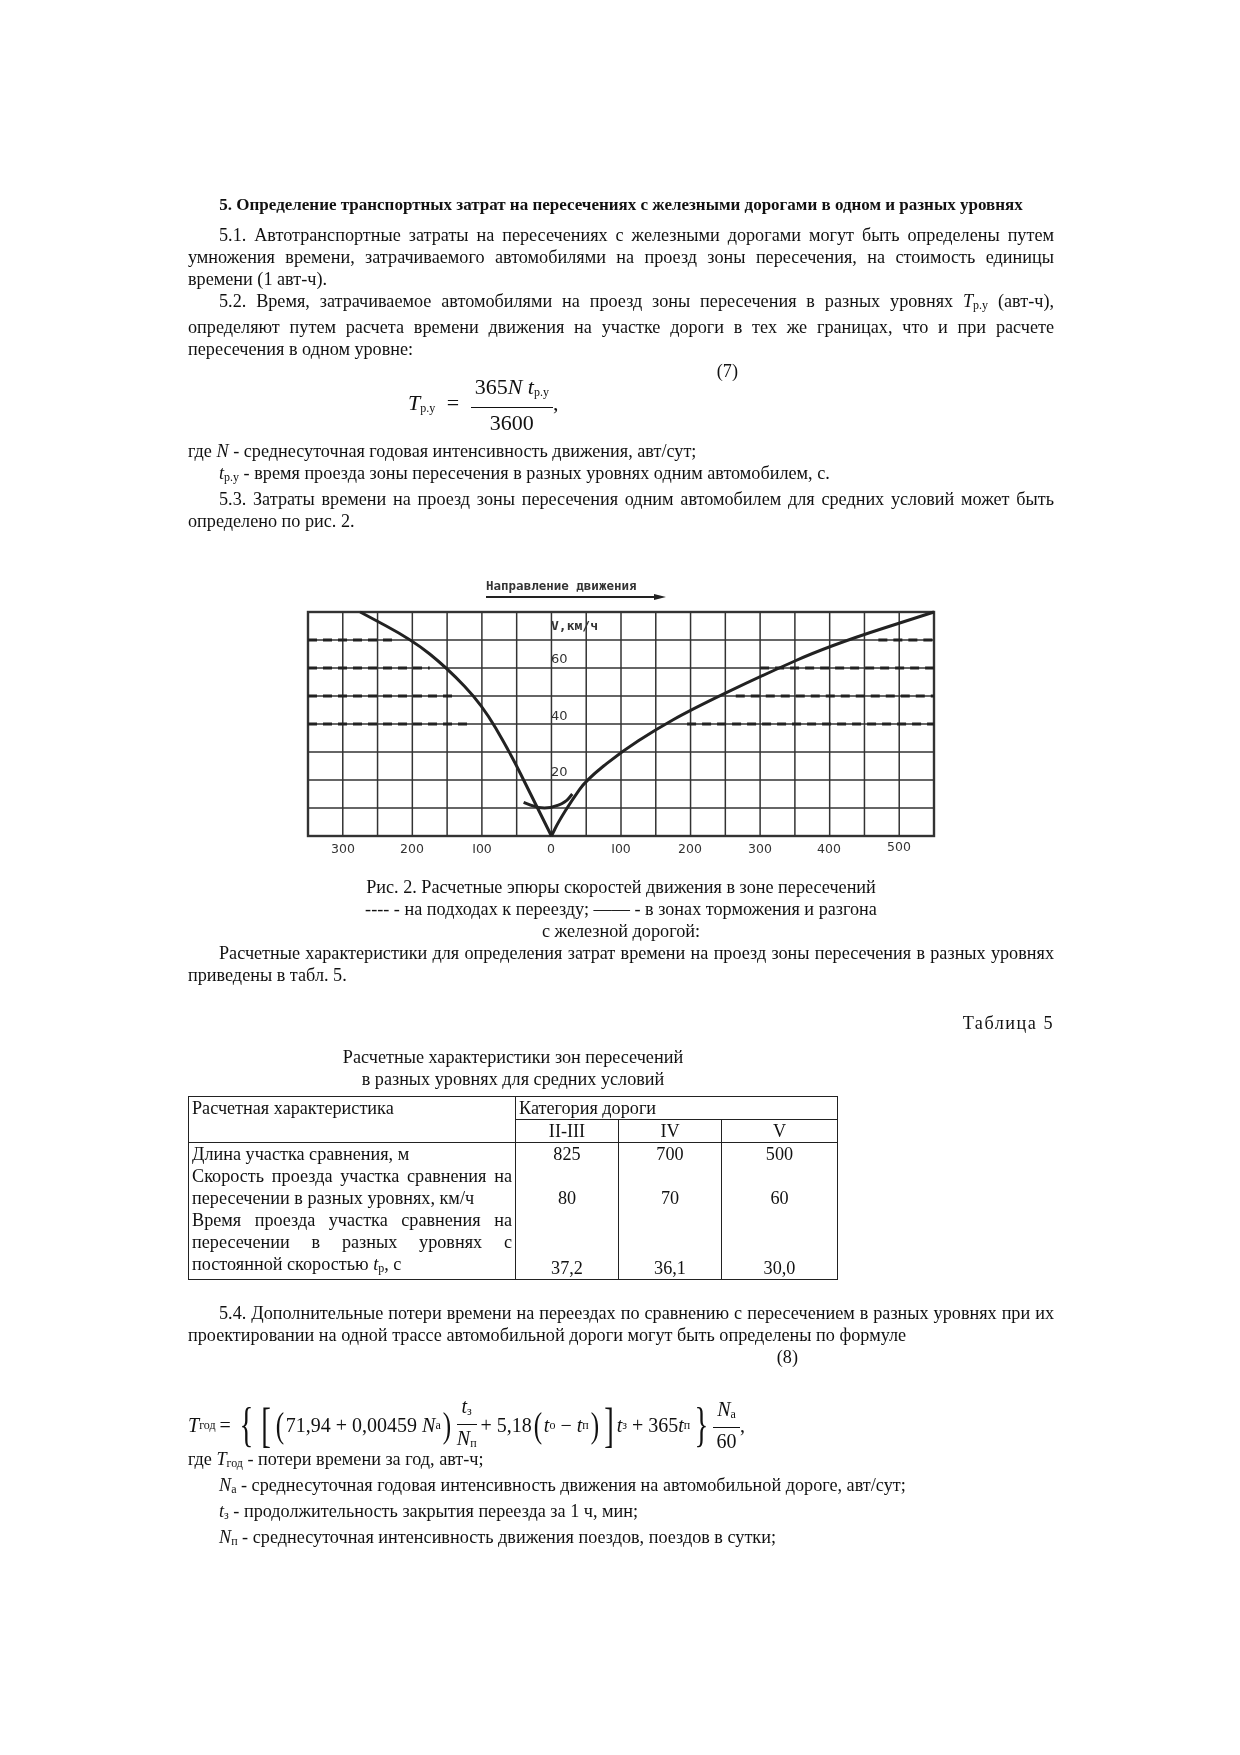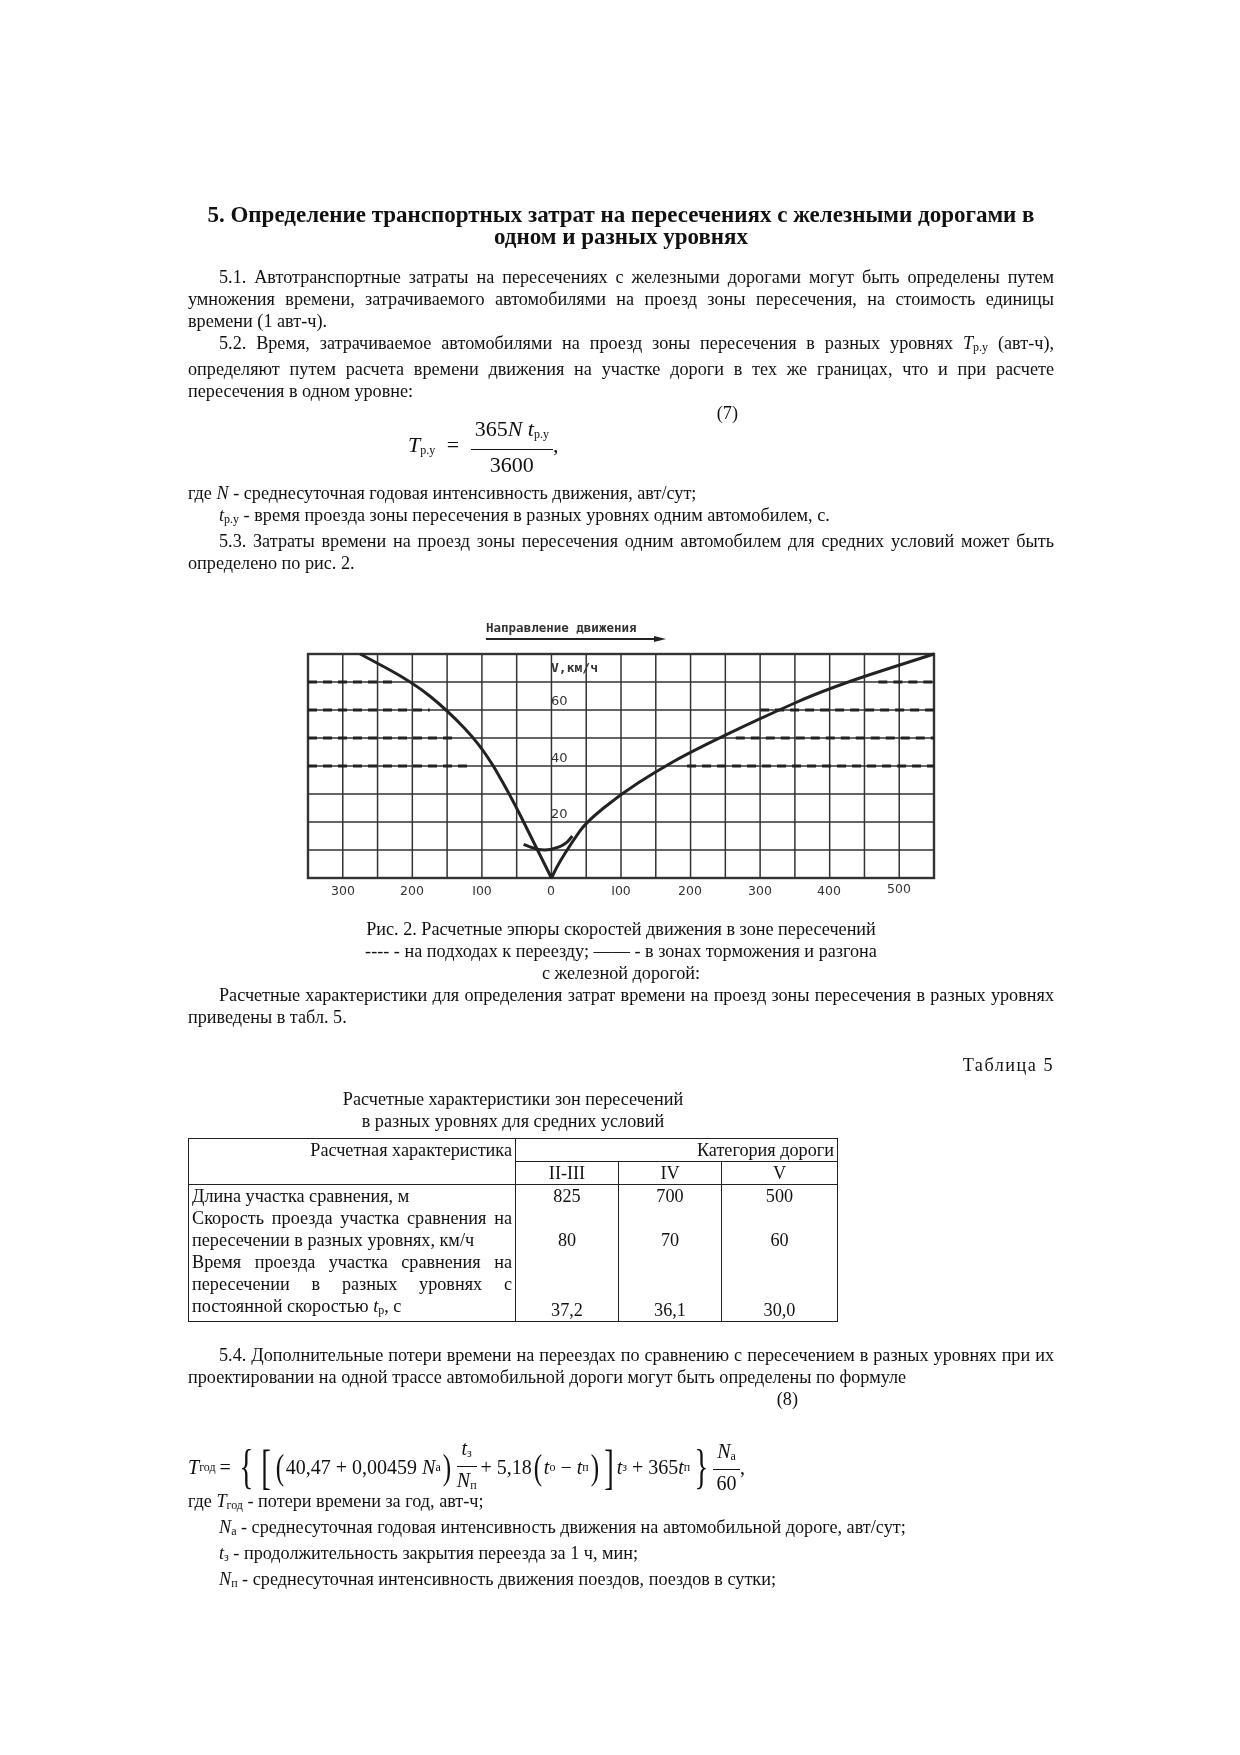--- a/index.html
+++ b/index.html
@@ -1,33 +1,33 @@
 <!DOCTYPE html>
 <html><head>
 <meta charset="utf-8">
 <style>
   html, body { margin: 0; padding: 0; background: #fff; }
   body { width: 1240px; height: 1755px; position: relative; font-family: "Liberation Serif", serif; color: #111; overflow: hidden; }
   .page { position: absolute; left: 188px; top: 186px; width: 866px; font-size: 18.2px; line-height: 22px; }
-  h2 { margin: 18px; text-align: center; font-size: 23px; font-weight: bold; line-height: 22px; }
+  h2 { margin: 8px; text-align: center; font-size: 17px; font-weight: bold; line-height: 22px; }
   p { margin: 0; text-align: justify; }
   .ind { text-indent: 31px; }
   .eqno { text-align: right; }
   i { font-style: italic; }
   sub.s { font-size: 12px; vertical-align: -2px; }
   .formula7 { position: relative; height: 58px; }
   .frac { display: inline-block; vertical-align: middle; text-align: center; }
   .frac .num { display: block; padding: 0 4px 2px; border-bottom: 1.4px solid #111; }
   .frac .den { display: block; padding-top: 2px; }
   .f7 { position: absolute; left: 220px; top: -8px; font-size: 22px; line-height: 26px; }
   .figure { position: relative; height: 333px; margin-top: 8px; }
   .caption { text-align: center; }
   table.t5 { border-collapse: collapse; width: 650px; font-size: 18.2px; line-height: 22px; }
   table.t5 td { border: 1.4px solid #222; padding: 0 3px; vertical-align: bottom; }
-  table.t5 td.hd { vertical-align: top; text-align: right; }
+  table.t5 td.hd { vertical-align: top; text-align: left; }
   table.t5 td.c { text-align: center; }
   table.t5 td.txt { text-align: justify; }
   table.t5 tr.body td { border-top: none; border-bottom: none; }
   table.t5 tr.last td { border-bottom: 1.4px solid #222; }
   .f8 { position: relative; height: 80px; font-size: 20px; }
   .f8 .row { position: absolute; left: 0; top: 12px; white-space: nowrap; display: flex; align-items: center; }
   .big { font-size: 48px; font-weight: 100; line-height: 48px; transform: scaleX(0.6); display: inline-block; }
   .mid { font-size: 36px; line-height: 36px; transform: scaleX(0.7); display: inline-block; }
 </style>
 </head>
@@ -173,21 +173,21 @@
     </table>
 
   <p class="ind" style="margin-top:22px">5.4. Дополнительные потери времени на переездах по сравнению с пересечением в разных уровнях при их проектировании на одной трассе автомобильной дороги могут быть определены по формуле</p>
   <p class="eqno" style="padding-right:256px">(8)</p>
 
   <div class="f8">
     <div class="row">
       <i>T</i><sub class="s">год</sub>
       <span style="margin:0 4px">=</span>
       <span class="big">{</span><span class="big">[</span>
-      <span class="mid">(</span><span>40,47 + 0,00459</span>&nbsp;<i>N</i><sub class="s">а</sub><span class="mid">)</span>
+      <span class="mid">(</span><span>71,94 + 0,00459</span>&nbsp;<i>N</i><sub class="s">а</sub><span class="mid">)</span>
       <span class="frac" style="margin:15px 4px">
           <span class="num"><i>t</i><sub class="s">з</sub></span>
           <span class="den"><i>N</i><sub class="s">п</sub></span>
         </span>
       <span>+ 5,18</span><span class="mid">(</span><i>t</i><sub class="s">о</sub>&nbsp;<span>−</span>&nbsp;<i>t</i><sub class="s">п</sub><span class="mid">)</span>
       <span class="big">]</span>
       <i>t</i><sub class="s">з</sub>&nbsp;<span>+ 365</span><i>t</i><sub class="s">п</sub>
       <span class="big">}</span>
       <span class="frac">
           <span class="num"><i>N</i><sub class="s">а</sub></span>

